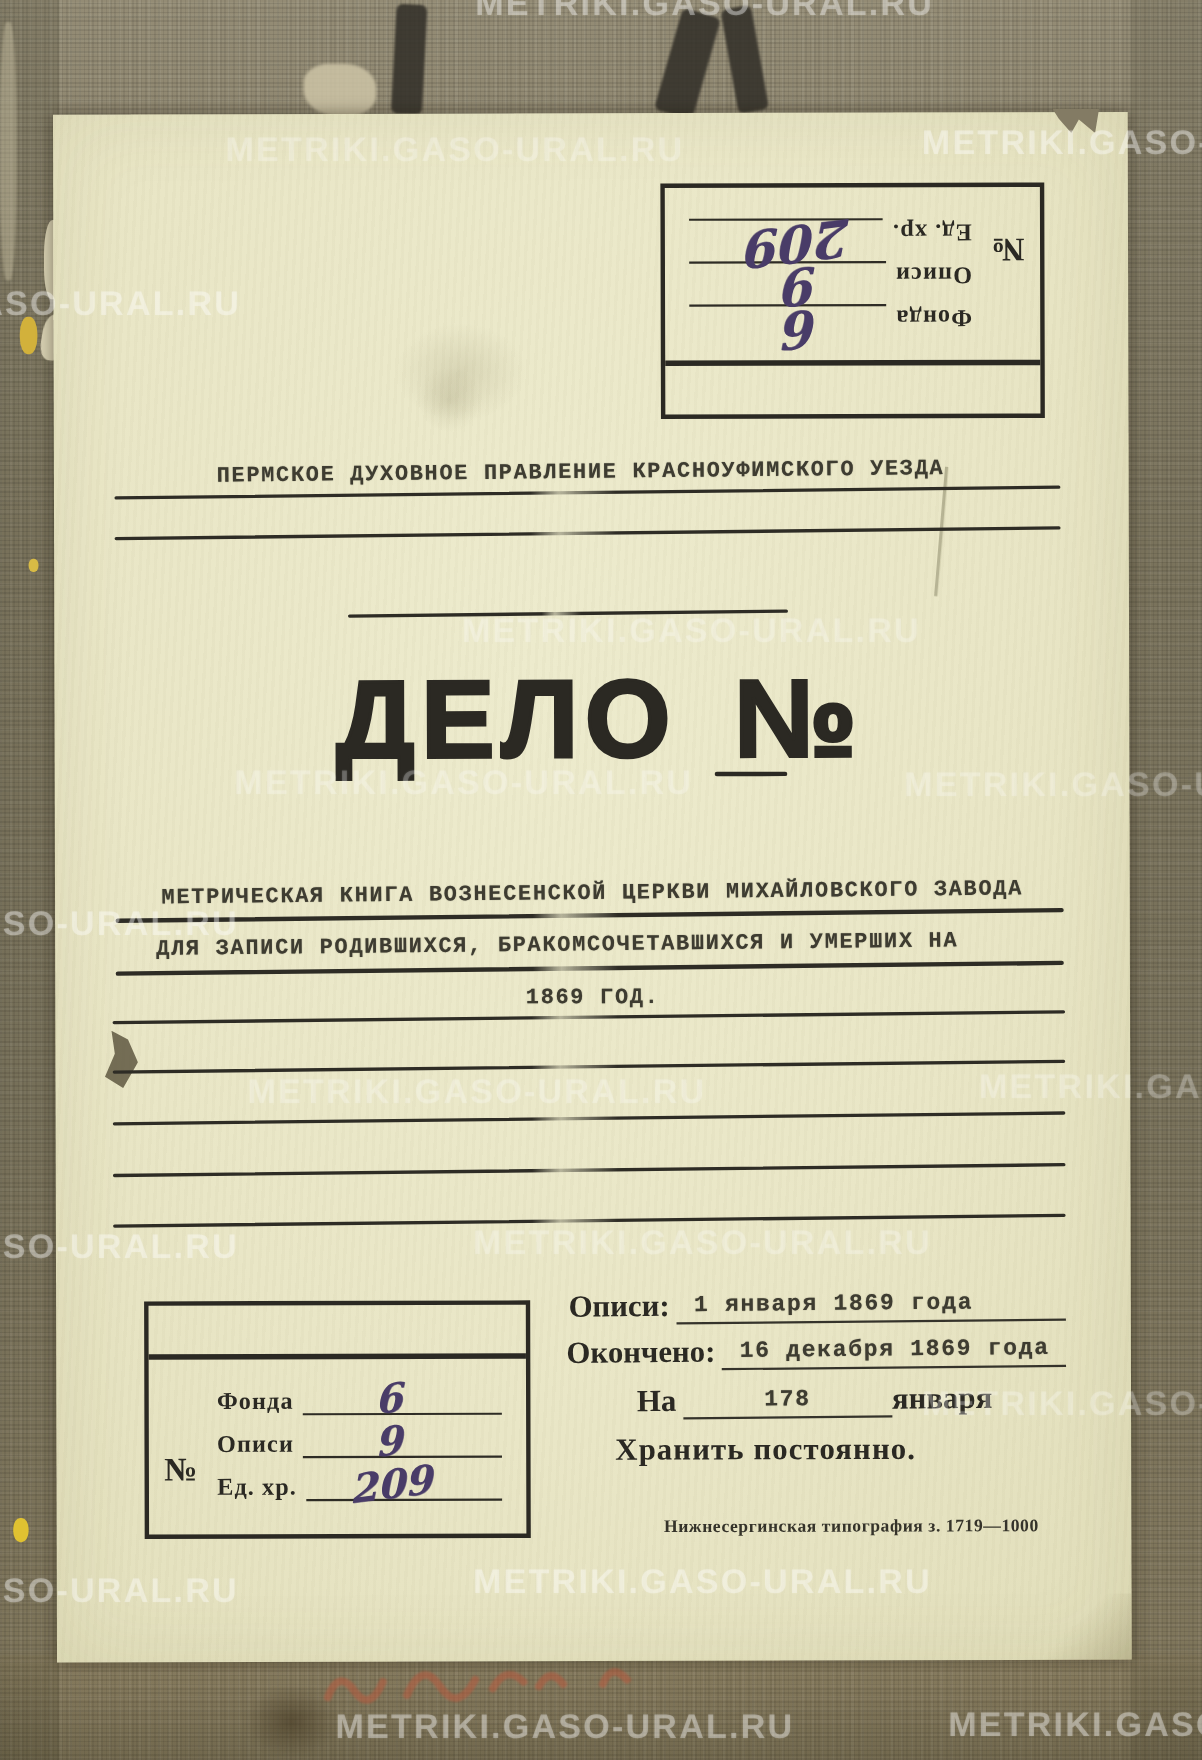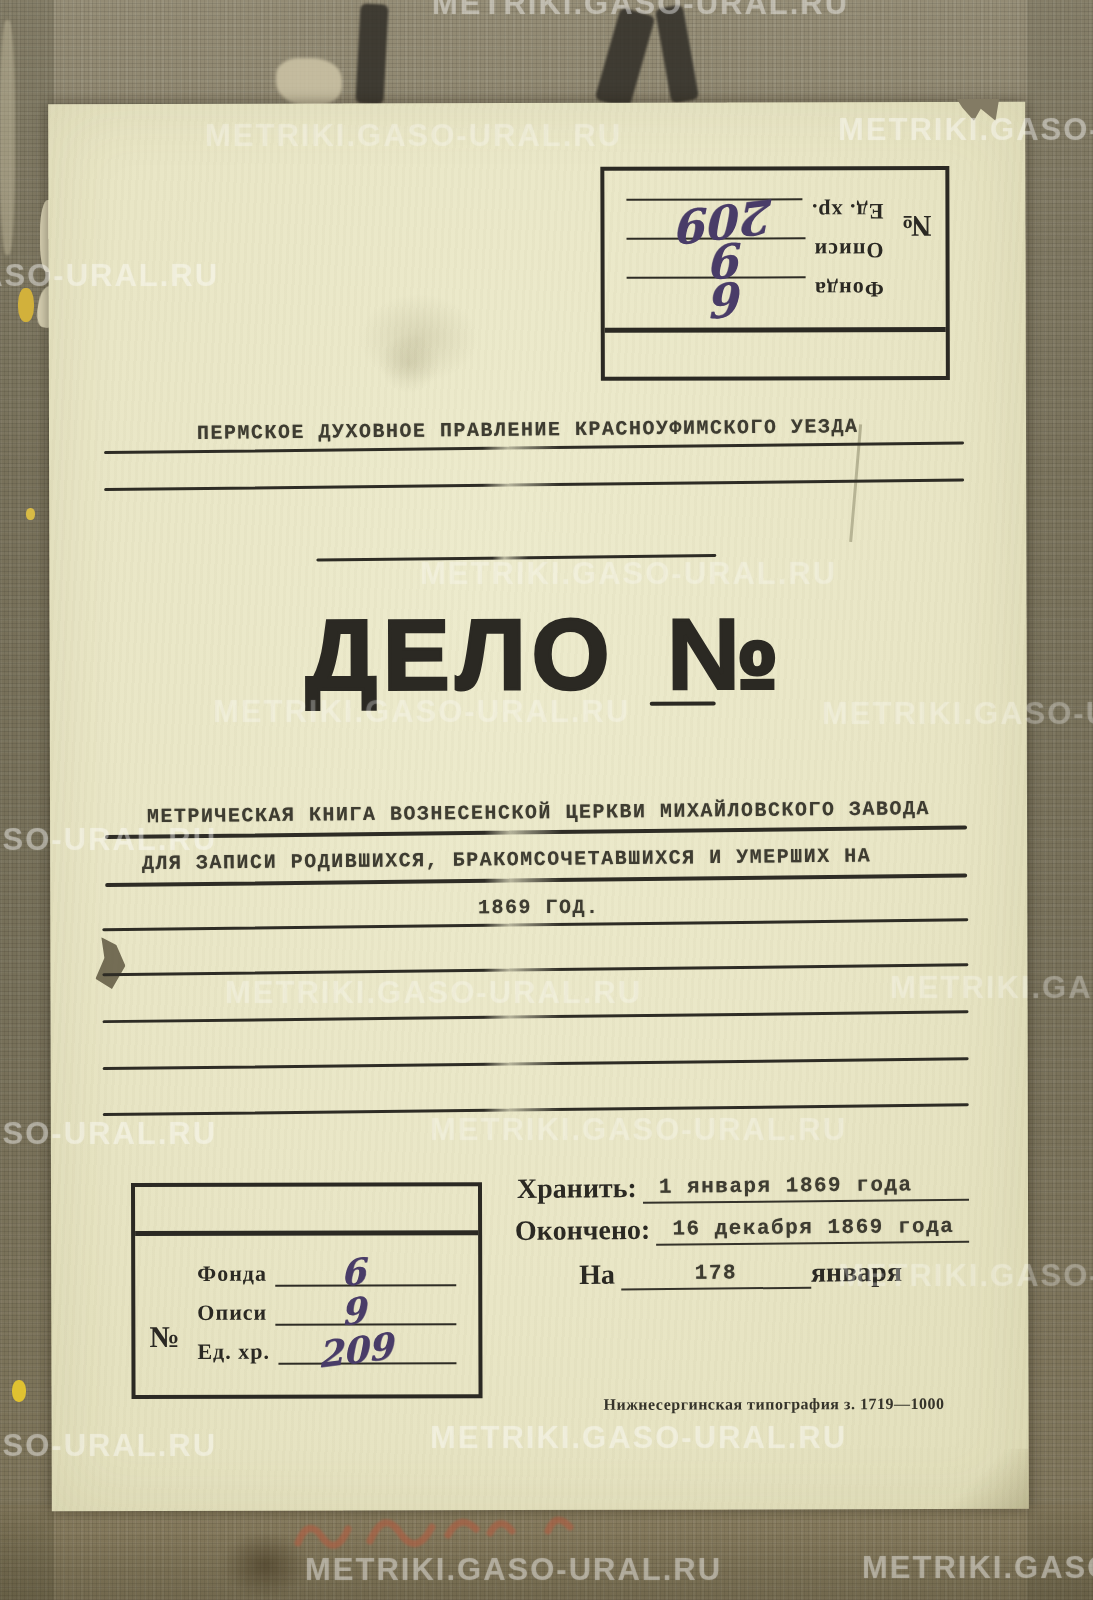--- a/index.html
+++ b/index.html
@@ -80,21 +80,21 @@
         text-shadow:.5px .5px 0 rgba(73,60,104,.6);}
   .ref-box.flipped{transform:rotate(180deg);}
   .ref-box.flipped .hand{font-size:46px;bottom:-6px;}
 
   
   .date-row{position:absolute;display:flex;align-items:flex-end;transform:rotate(-.4deg);transform-origin:left bottom;}
   .date-row .form-label{font-size:28px;}
   .fill{border-bottom:2.5px solid #35332b;}
   .typed-fill{margin-left:6px;padding:0 0 3px 16px;font-size:21px;}
   .storage{position:absolute;left:508px;top:1200px;font-size:28px;letter-spacing:1px;}
-  .imprint{position:absolute;left:552px;top:1277px;font-size:16px;font-weight:700;color:#35332a;letter-spacing:.5px;margin-top:16px;}
+  .imprint{position:absolute;left:552px;top:1277px;font-size:16px;font-weight:700;color:#35332a;letter-spacing:.5px;}
 
   
   .wm{position:absolute;z-index:6;pointer-events:none;white-space:nowrap;
       font-family:"Liberation Sans",sans-serif;font-weight:700;font-size:31px;letter-spacing:2px;
       color:rgba(255,255,255,.34);text-shadow:0 0 2px rgba(255,255,255,.15);}
   .wm.dim{color:rgba(255,255,255,.20);}
 </style>
 </head>
 <body>
 
@@ -196,32 +196,33 @@
             <span class="ref-label">Ед. хр.</span>
             <span class="ref-line">
               <span class="hand">209</span>
             </span>
           </div>
         </div>
       </div>
     </div>
 
     <div class="date-row" style="left:466px;top:1066px;width:452px;height:36px;">
-      <span class="form-label">Хранить:</span>
+      <span class="form-label">Описи:</span>
       <span class="fill typed-fill typed" style="flex:1;">1 января 1869 года</span>
     </div>
     <div class="date-row" style="left:464px;top:1108px;width:454px;height:36px;">
       <span class="form-label">Окончено:</span>
       <span class="fill typed-fill typed" style="flex:1;">16 декабря 1869 года</span>
     </div>
     <div class="date-row" style="left:528px;top:1152px;height:36px;">
       <span class="form-label">На</span>
       <span class="fill typed-fill typed" style="width:190px;text-align:center;padding-left:0;">178</span>
       <span class="form-label">января</span>
     </div>
+    <div class="storage form-label">Хранить постоянно.</div>
 
     <div class="imprint">Нижнесергинская типография з. 1719—1000</div>
   </div>
 
   <span class="wm" style="left:432px;top:-14px;">METRIKI.GASO-URAL.RU</span>
   <span class="wm" style="left:838px;top:112px;">METRIKI.GASO-URAL.RU</span>
   <span class="wm dim" style="left:205px;top:118px;">METRIKI.GASO-URAL.RU</span>
   <span class="wm" style="left:-198px;top:258px;">METRIKI.GASO-URAL.RU</span>
   <span class="wm dim" style="left:420px;top:556px;">METRIKI.GASO-URAL.RU</span>
   <span class="wm dim" style="left:213px;top:694px;">METRIKI.GASO-URAL.RU</span>

